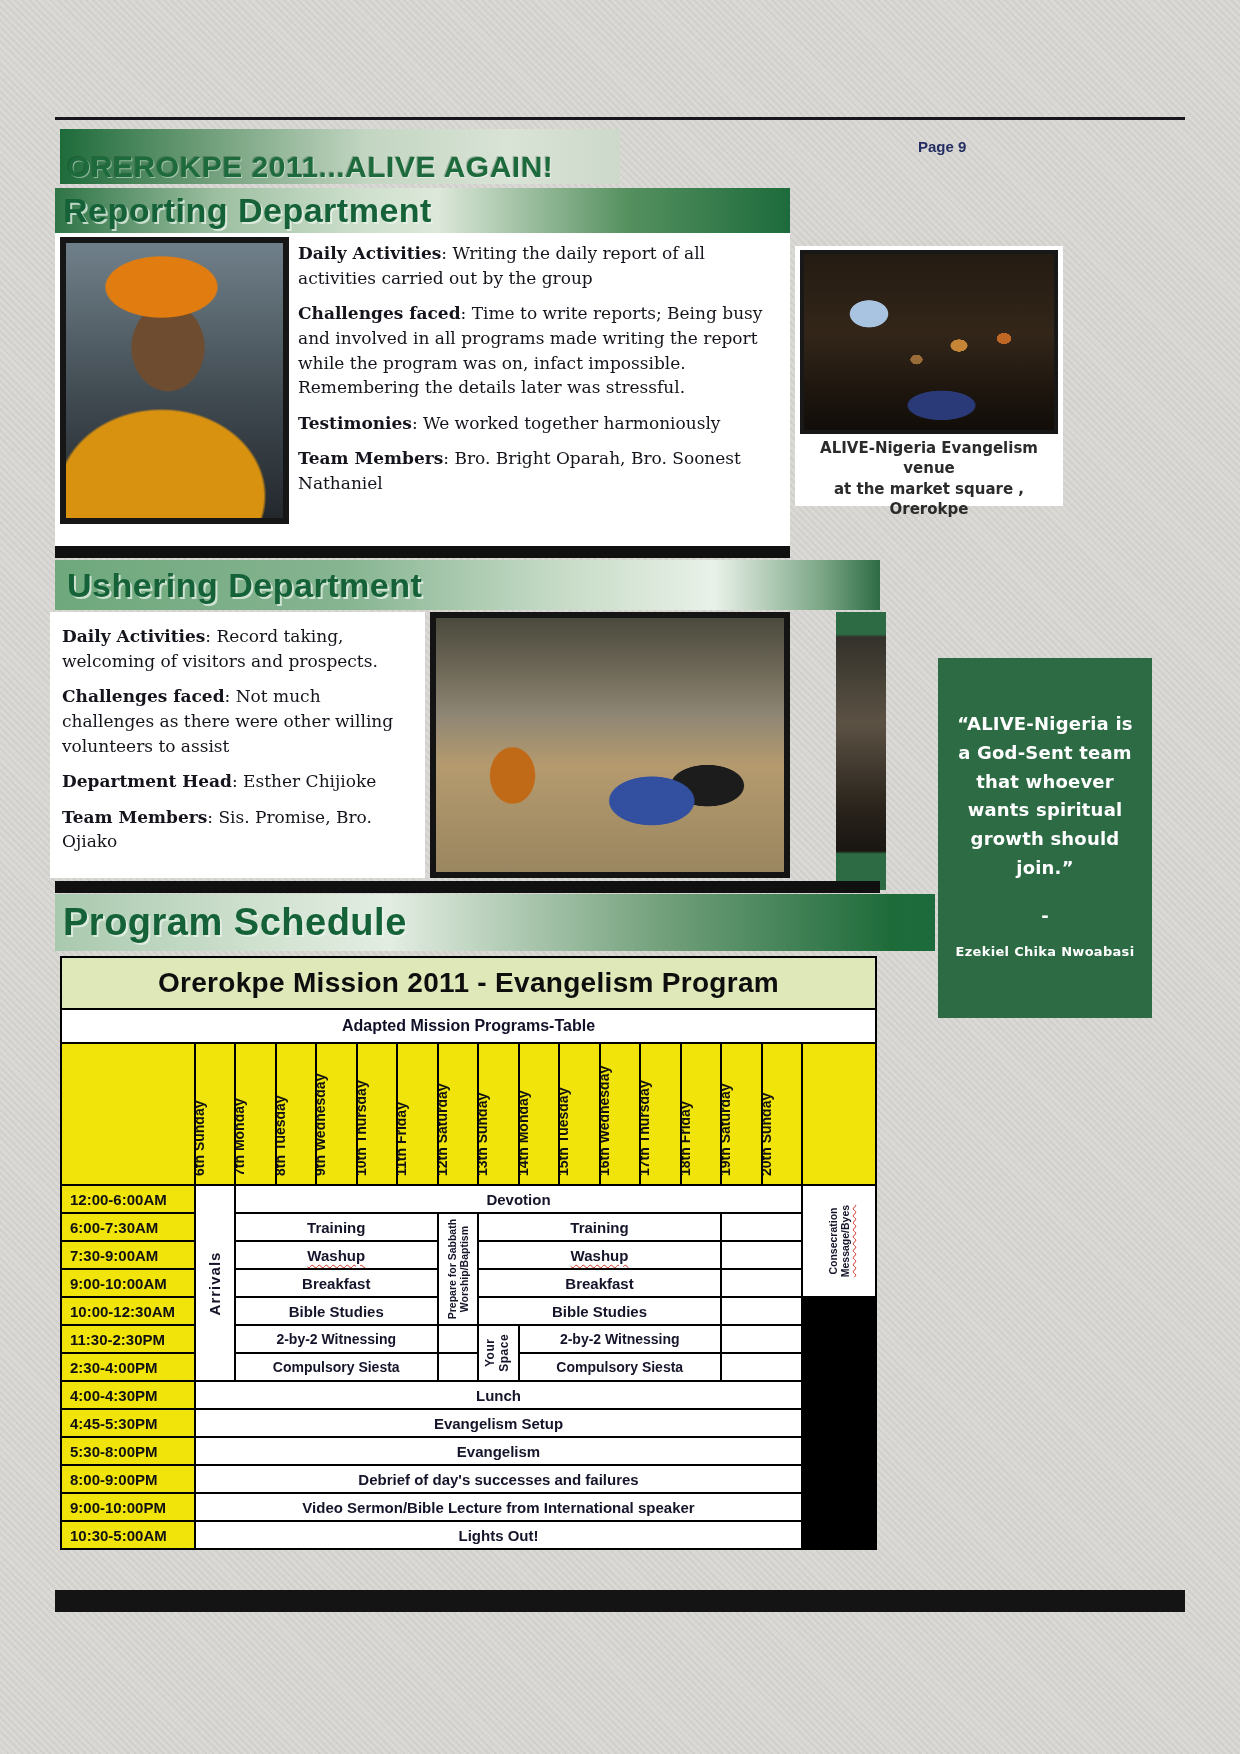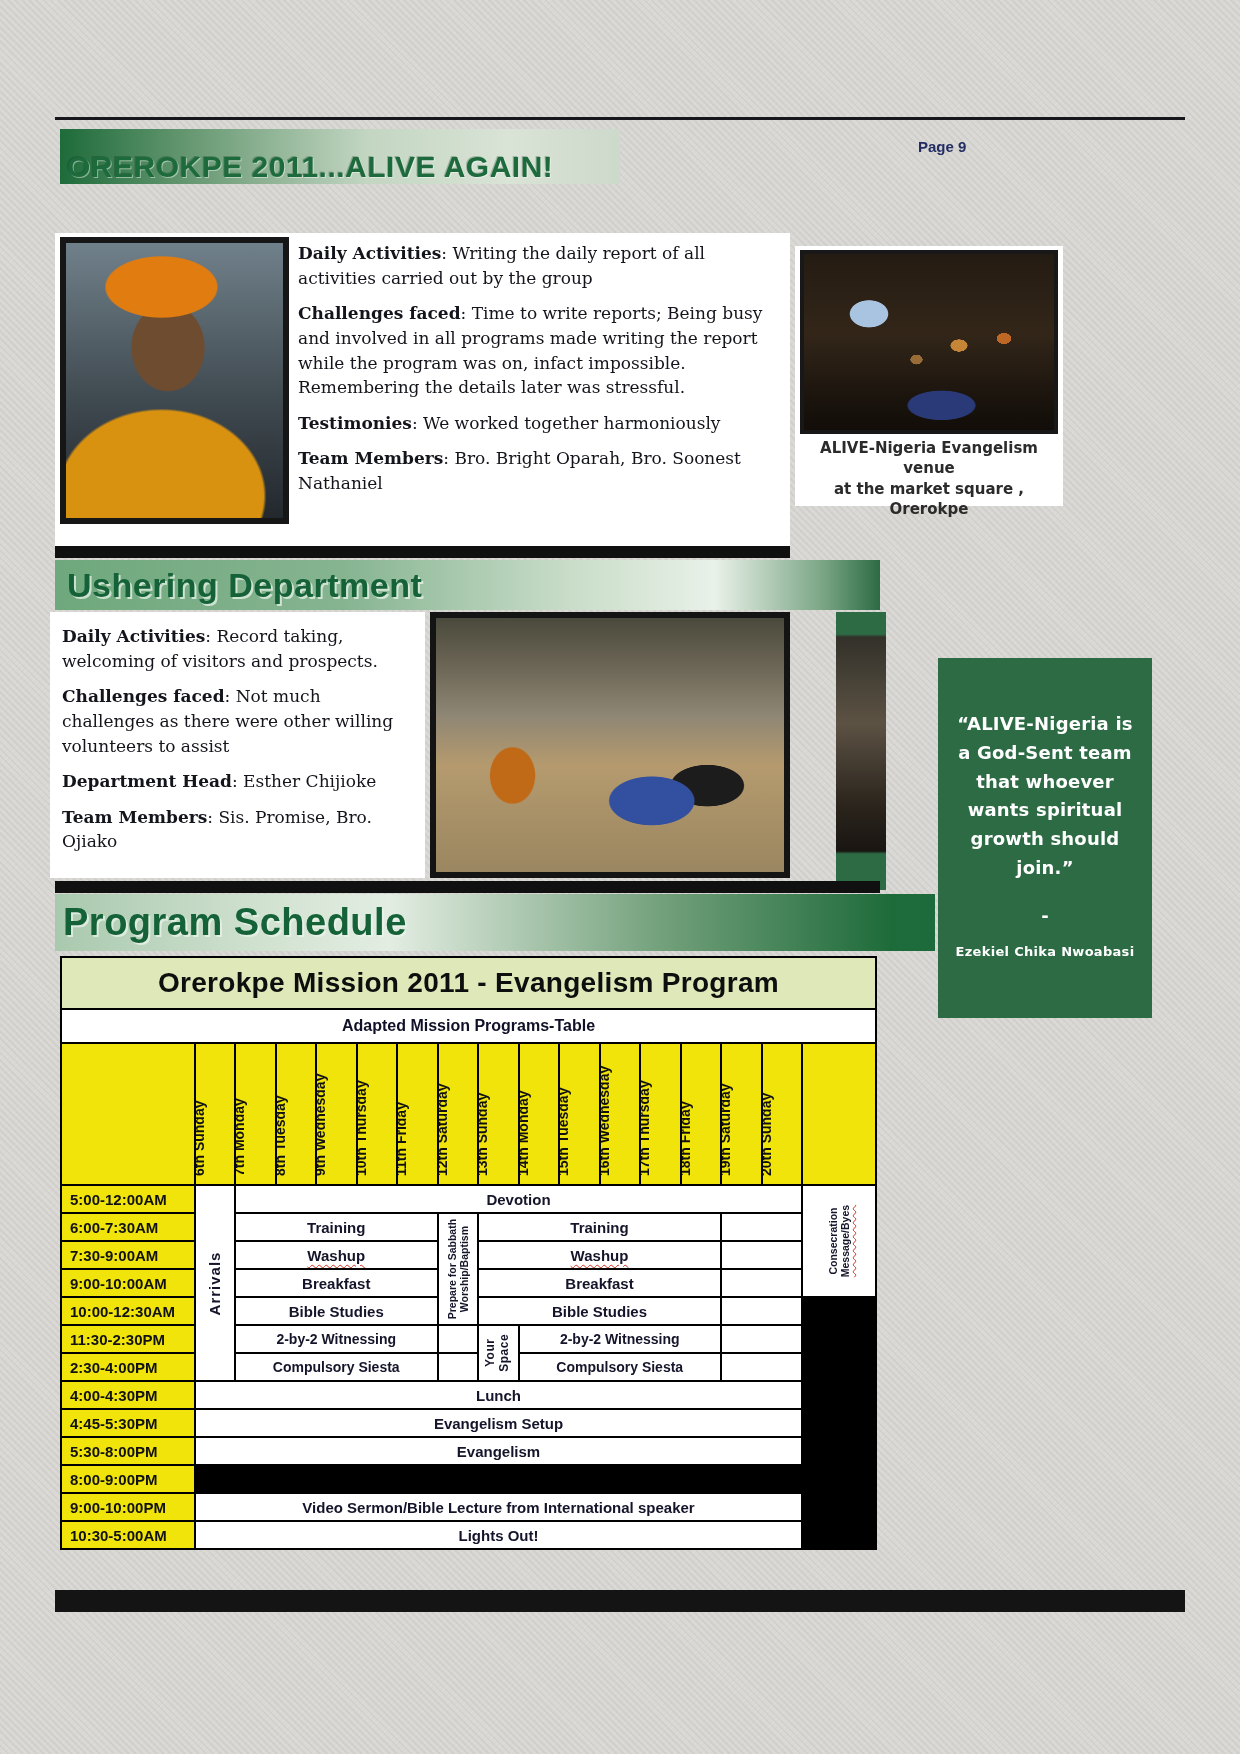--- a/index.html
+++ b/index.html
@@ -112,20 +112,23 @@
 
 <div id="page">
 
   <div class="abs topline"></div>
 
   <div class="abs banner">
     <span>OREROKPE 2011...ALIVE AGAIN!</span>
   </div>
   <div class="abs pagenum">Page 9</div>
 
+  <div class="abs secbar bar-reporting">
+    <span>Reporting Department</span>
+  </div>
   <div class="abs panel panel-reporting"></div>
   <div class="abs photo photo-reporting"></div>
   <div class="abs doc text-reporting">
     <p><b>Daily Activities</b><span>: Writing the daily report of all activities carried out by the group</span></p>
     <p><b>Challenges faced</b><span>: Time to write reports; Being busy and involved in all programs made writing the report while the program was on, infact impossible. Remembering the details later was stressful.</span></p>
     <p><b>Testimonies</b><span>: We worked together harmoniously</span></p>
     <p><b>Team Members</b><span>: Bro. Bright Oparah, Bro. Soonest Nathaniel</span></p>
   </div>
 
   <div class="abs panel panel-market"></div>
@@ -208,21 +211,21 @@
         <span class="dlab">18th Friday</span>
       </div>
     <div class="c yellow daycell" style="grid-area:3/15">
         <span class="dlab">19th Saturday</span>
       </div>
     <div class="c yellow daycell" style="grid-area:3/16">
         <span class="dlab">20th Sunday</span>
       </div>
     <div class="c yellow" style="grid-area:3/17/4/18"></div>
 
-    <div class="c yellow timecell" style="grid-area:4/1">5:00-12:00AM</div>
+    <div class="c yellow timecell" style="grid-area:4/1">12:00-6:00AM</div>
     <div class="c yellow timecell" style="grid-area:5/1">6:00-7:30AM</div>
     <div class="c yellow timecell" style="grid-area:6/1">7:30-9:00AM</div>
     <div class="c yellow timecell" style="grid-area:7/1">9:00-10:00AM</div>
     <div class="c yellow timecell" style="grid-area:8/1">10:00-12:30AM</div>
     <div class="c yellow timecell" style="grid-area:9/1">11:30-2:30PM</div>
     <div class="c yellow timecell" style="grid-area:10/1">2:30-4:00PM</div>
     <div class="c yellow timecell" style="grid-area:11/1">4:00-4:30PM</div>
     <div class="c yellow timecell" style="grid-area:12/1">4:45-5:30PM</div>
     <div class="c yellow timecell" style="grid-area:13/1">5:30-8:00PM</div>
     <div class="c yellow timecell" style="grid-area:14/1">8:00-9:00PM</div>
@@ -279,19 +282,20 @@
     <div class="c" style="grid-area:9/15/10/17"></div>
 
     <div class="c act-sm" style="grid-area:10/3/11/8">Compulsory Siesta</div>
     <div class="c" style="grid-area:10/8/11/9"></div>
     <div class="c act-sm" style="grid-area:10/10/11/15">Compulsory Siesta</div>
     <div class="c" style="grid-area:10/15/11/17"></div>
 
     <div class="c act" style="grid-area:11/2/12/17">Lunch</div>
     <div class="c act" style="grid-area:12/2/13/17">Evangelism Setup</div>
     <div class="c act" style="grid-area:13/2/14/17">Evangelism</div>
+    <div class="c act" style="grid-area:14/2/15/17">Debrief of day's successes and failures</div>
     <div class="c act" style="grid-area:15/2/16/17">Video Sermon/Bible Lecture from International speaker</div>
     <div class="c act" style="grid-area:16/2/17/17">Lights Out!</div>
   </div>
 
   <div class="abs band3"></div>
 
 </div>
 
 </body></html>

